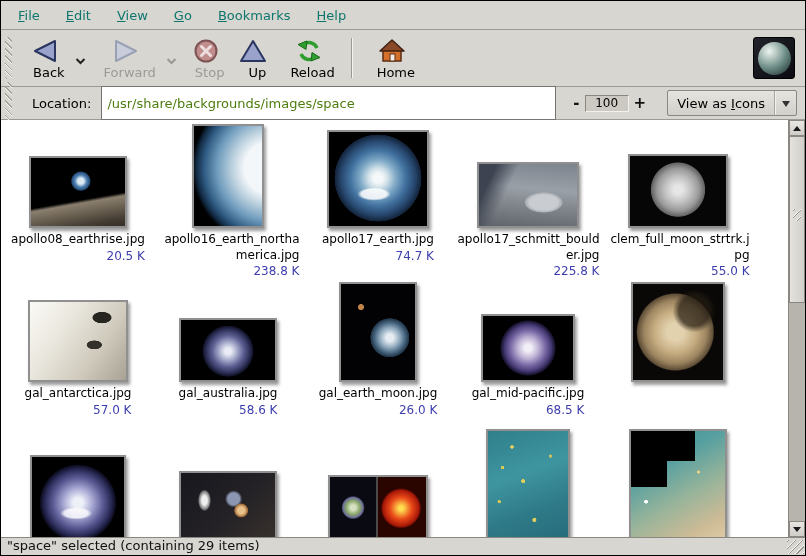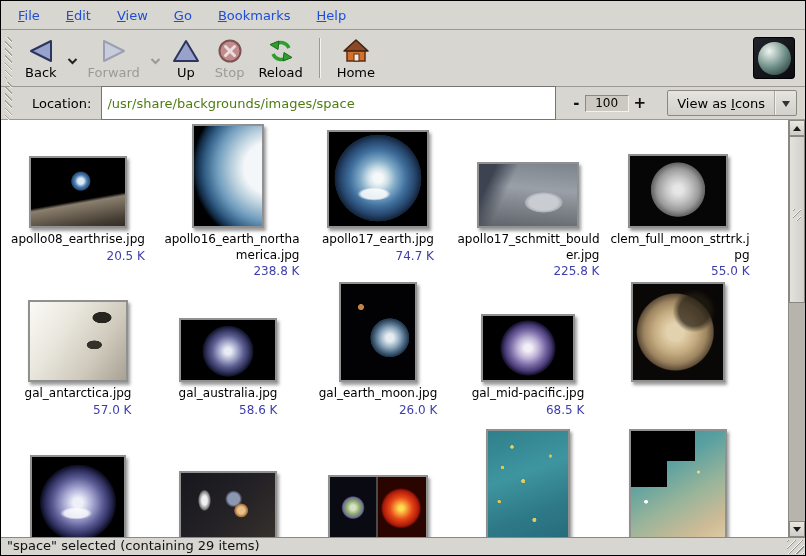--- a/index.html
+++ b/index.html
@@ -2,30 +2,30 @@
 <html><head>
 <meta charset="utf-8">
 <style>
   * { margin:0; padding:0; box-sizing:border-box; }
   html,body { width:806px; height:556px; }
   body { font-family:"DejaVu Sans","Liberation Sans",sans-serif; background:#d8d6d1; }
   .window { width:806px; height:556px; border:1px solid #000; background:#d8d6d1; position:relative; overflow:hidden; }
 
   
   .menubar { height:29px; display:flex; align-items:center; padding-left:4px; border-bottom:1px solid #9c9a94; background:#d8d6d1; }
-  .menu-item { padding:5px 13px; font-size:13px; color:#1d4ed8; cursor:default; }
+  .menu-item { padding:5px 13px; font-size:13px; color:#0f766e; cursor:default; }
   .mn { text-decoration:underline; }
 
   
   .toolbar { height:57px; display:flex; align-items:center; padding:2px 8px 2px 3px; border-bottom:1px solid #9c9a94; background:#d8d6d1; }
   .grip { width:7px; height:42px; margin:0 6px 0 1px;
           background:repeating-linear-gradient(45deg,#f5f4f1 0 1px,#a5a39c 1px 2px,transparent 2px 5px); }
   .tbtn { display:flex; flex-direction:column; align-items:center; padding:2px 7px; }
   .ticon { height:28px; display:flex; align-items:flex-end; }
-  .tlabel { font-size:13px; color:#000; margin-top:1px; }
+  .tlabel { font-size:13px; color:#000; margin-top:1px;margin-left:8px; }
   .tbtn.disabled .tlabel { color:#9b9b95; }
   .chev { padding:0 3px; margin-top:2px; }
   .tsep { width:0; height:40px; border-left:1px solid #9c9a94; border-right:1px solid #f4f3f0; margin:0 9px; }
   .tspacer { flex:1; }
   .throbber { width:42px; height:42px; background:linear-gradient(135deg,#23232b,#0a0a10); border:1px solid #000;
               border-radius:3px; display:flex; align-items:center; justify-content:center; margin-right:2px; }
   .orb { width:33px; height:33px; border-radius:50%;
          background:radial-gradient(circle at 34% 28%, #eef4f1 0%, #b9c9c3 22%, #71908a 50%, #3c5450 78%, #20302d 100%); }
 
   
@@ -171,37 +171,37 @@
           </svg>
       </span>
       <span class="tlabel">Forward</span>
     </div>
     <div class="chev">
       <svg width="11" height="8" viewBox="0 0 11 8">
           <polyline points="1.5,2 5.5,6 9.5,2" fill="none" stroke="#9a9a94" stroke-width="2"></polyline>
         </svg>
     </div>
 
-    <div class="tbtn">
-      <span class="ticon">
-        <svg width="30" height="26" viewBox="0 0 30 26">
-            <polygon points="15,3 27,23 3,23" fill="#98a2ca" stroke="#2a3660" stroke-width="2" stroke-linejoin="round"></polygon>
-          </svg>
-      </span>
-      <span class="tlabel">Up</span>
-    </div>
-
     <div class="tbtn disabled">
       <span class="ticon">
         <svg width="26" height="26" viewBox="0 0 26 26">
             <circle cx="13" cy="13" r="10.5" fill="#c08c8c" stroke="#7c5252" stroke-width="2"></circle>
             <path d="M8.5 8.5 L17.5 17.5 M17.5 8.5 L8.5 17.5" stroke="#ecdede" stroke-width="3" stroke-linecap="round"></path>
           </svg>
       </span>
       <span class="tlabel">Stop</span>
+    </div>
+
+    <div class="tbtn">
+      <span class="ticon">
+        <svg width="30" height="26" viewBox="0 0 30 26">
+            <polygon points="15,3 27,23 3,23" fill="#98a2ca" stroke="#2a3660" stroke-width="2" stroke-linejoin="round"></polygon>
+          </svg>
+      </span>
+      <span class="tlabel">Up</span>
     </div>
 
     <div class="tbtn">
       <span class="ticon">
         <svg width="26" height="26" viewBox="0 0 26 26">
           <path d="M21 10 A 9 9 0 0 0 7 6.5" fill="none" stroke="#2f9e2f" stroke-width="3.4"></path>
           <polygon points="2,6.5 11,3 10,11.5" fill="#2f9e2f" stroke="#1c6b1c" stroke-width="1"></polygon>
           <path d="M5 16 A 9 9 0 0 0 19 19.5" fill="none" stroke="#2f9e2f" stroke-width="3.4"></path>
           <polygon points="24,19.5 15,23 16,14.5" fill="#2f9e2f" stroke="#1c6b1c" stroke-width="1"></polygon>
         </svg>

